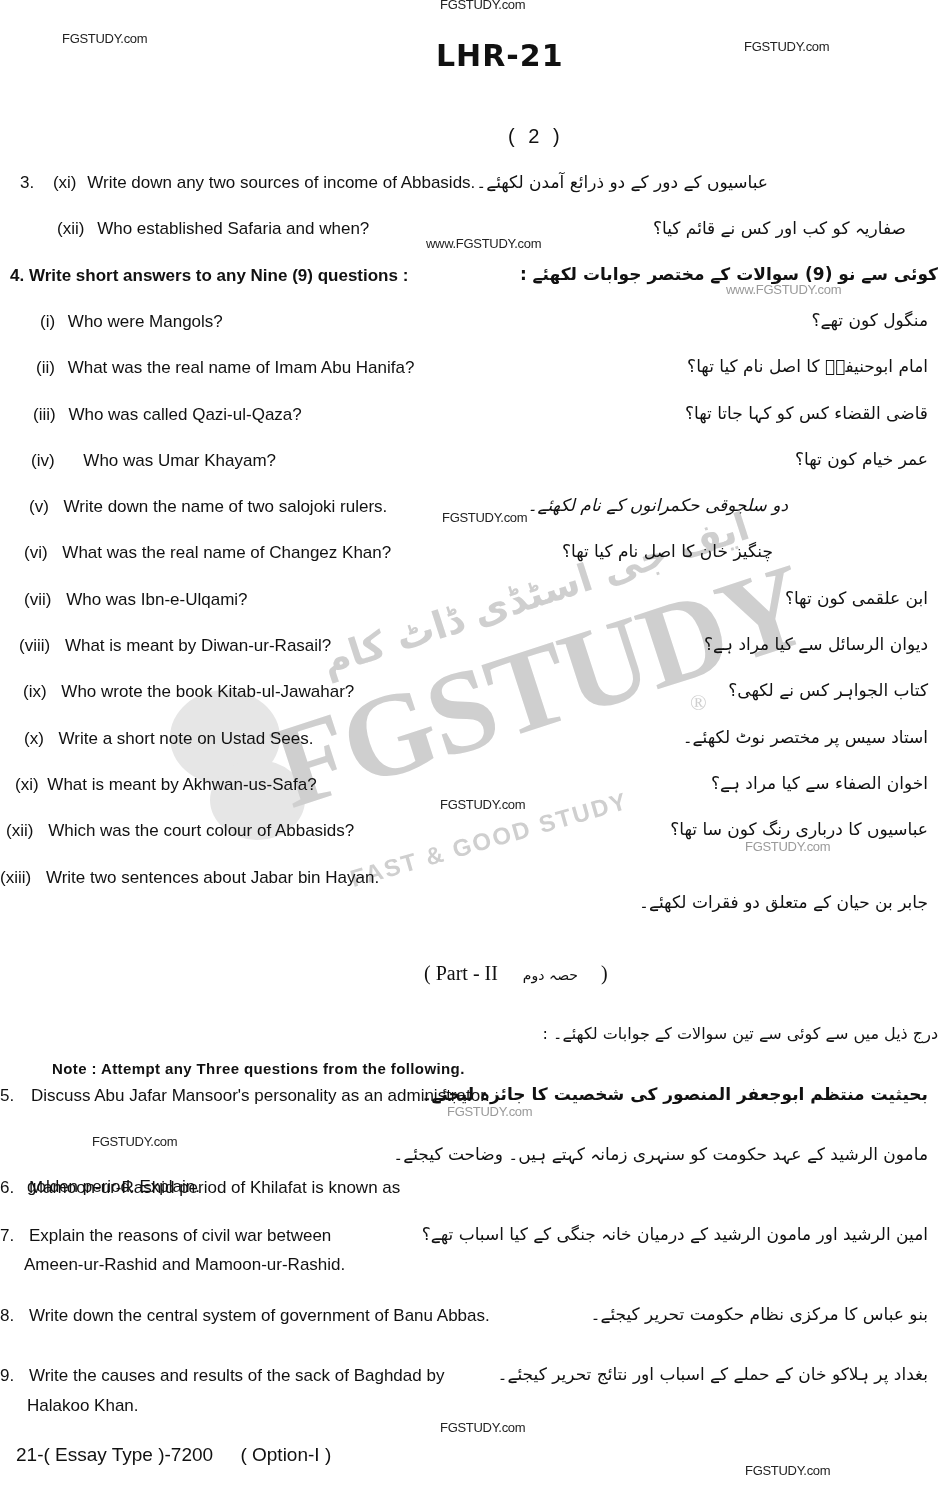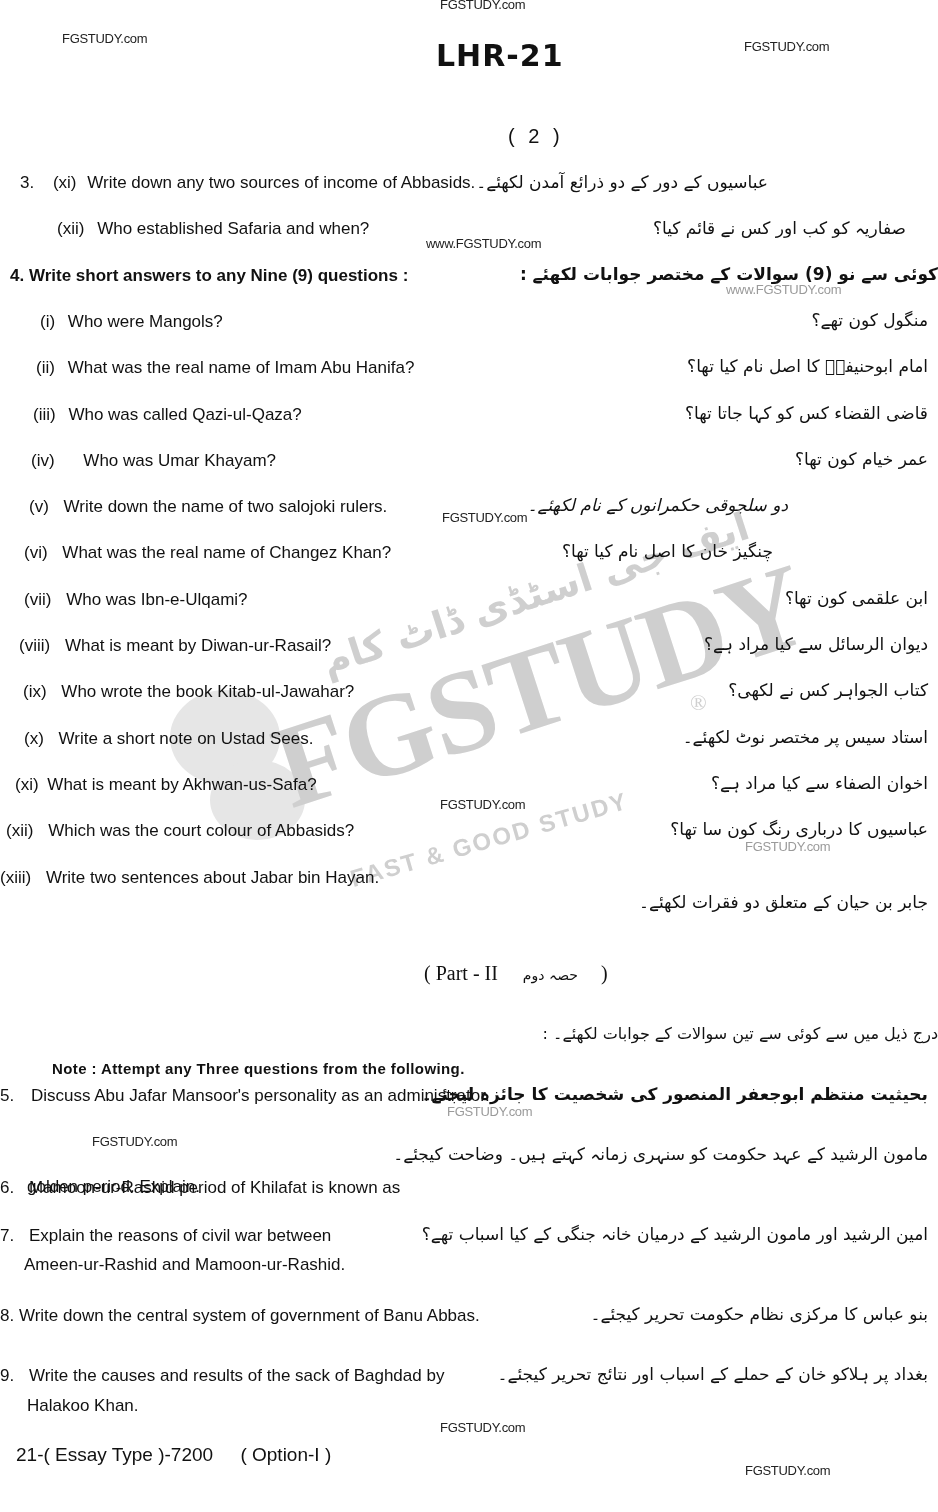--- a/index.html
+++ b/index.html
@@ -166,21 +166,21 @@
 
   <div class="abs q" style="left:0px;top:1226px;">
     <span>7.</span>
     <span style="margin-left:10px">Explain the reasons of civil war between</span>
   </div>
   <div class="abs q" style="left:24px;top:1255px;">Ameen-ur-Rashid and Mamoon-ur-Rashid.</div>
   <div class="abs urdu" style="right:10px;top:1224px;">امین الرشید اور مامون الرشید کے درمیان خانہ جنگی کے کیا اسباب تھے؟</div>
 
   <div class="abs q" style="left:0px;top:1306px;">
     <span>8.</span>
-    <span style="">Write down the central system of government of Banu Abbas.</span>
+    <span style="margin-left:10px">Write down the central system of government of Banu Abbas.</span>
   </div>
   <div class="abs urdu" style="right:10px;top:1304px;">بنو عباس کا مرکزی نظام حکومت تحریر کیجئے۔</div>
 
   <div class="abs q" style="left:0px;top:1366px;">
     <span>9.</span>
     <span style="margin-left:10px">Write the causes and results of the sack of Baghdad by</span>
   </div>
   <div class="abs q" style="left:27px;top:1396px;">Halakoo Khan.</div>
   <div class="abs urdu" style="right:10px;top:1364px;">بغداد پر ہلاکو خان کے حملے کے اسباب اور نتائج تحریر کیجئے۔</div>
 

